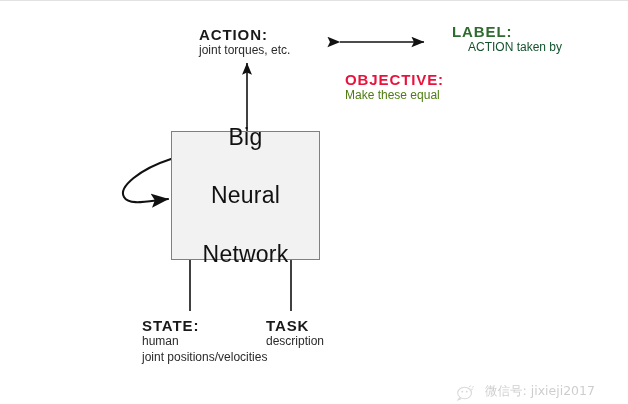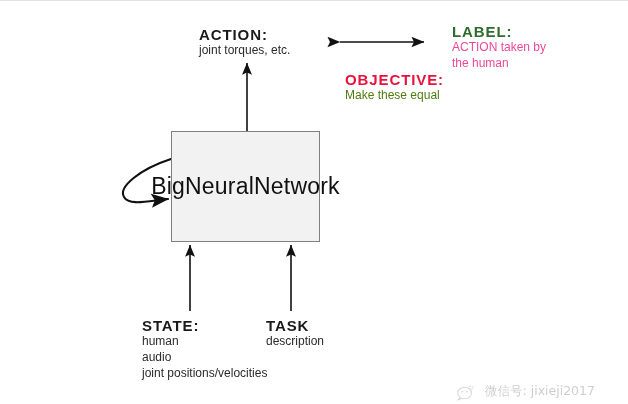--- a/index.html
+++ b/index.html
@@ -23,27 +23,29 @@
     top: 0;
     width: 628px;
     height: 404px;
     pointer-events: none;
   }
   .nn-box {
     position: absolute;
     left: 171px;
     top: 130px;
     width: 149px;
-    height: 111px;
+    height: 129px;
     background: #f2f2f2;
     border: 1px solid #808080;
     box-sizing: border-box;
     display: flex;
+    flex-direction: column;
     align-items: center;
     justify-content: center;
+    gap: 28px;
   }
   .nn-line {
     font-size: 23px;
     color: #111111;
     line-height: 1.32;
     letter-spacing: 0.2px;
     white-space: nowrap;
   }
   .txt-block {
     position: absolute;
@@ -56,21 +58,21 @@
     color: #1a1a1a;
     display: block;
   }
   .sub {
     font-size: 12px;
     color: #2b2b2b;
     display: block;
     line-height: 1.33;
   }
   .hd-green { color: #2e6b2e; }
-  .sub-green { color: #ec4899; }
+  .sub-green { color: #14532d; margin-left: 16px; }
   .hd-red { color: #e8123c; }
   .sub-red { color: #4d7c0f; }
 
   #action-block { left: 199px; top: 25px; }
   #label-block  { left: 452px; top: 22px; }
   #objective-block { left: 333px; top: 70px; margin-left: 12px; }
   #state-block  { left: 142px; top: 316px; }
   #task-block   { left: 266px; top: 316px; }
 
   .watermark {
@@ -136,32 +138,30 @@
   </div>
 
   <div class="txt-block" id="action-block">
     <span class="hd">ACTION:</span>
     <span class="sub">joint torques, etc.</span>
   </div>
 
   <div class="txt-block" id="label-block">
     <span class="hd hd-green">LABEL:</span>
     <span class="sub sub-green">ACTION taken by</span>
-    <span class="sub sub-green">the human</span>
   </div>
 
   <div class="txt-block" id="objective-block">
     <span class="hd hd-red">OBJECTIVE:</span>
     <span class="sub sub-red">Make these equal</span>
   </div>
 
   <div class="txt-block" id="state-block">
     <span class="hd">STATE:</span>
     <span class="sub">human</span>
-    <span class="sub">audio</span>
     <span class="sub">joint positions/velocities</span>
   </div>
 
   <div class="txt-block" id="task-block">
     <span class="hd">TASK</span>
     <span class="sub">description</span>
   </div>
 
   <div class="watermark">
     <svg class="wm-icon" viewBox="0 0 24 24" xmlns="http://www.w3.org/2000/svg">

